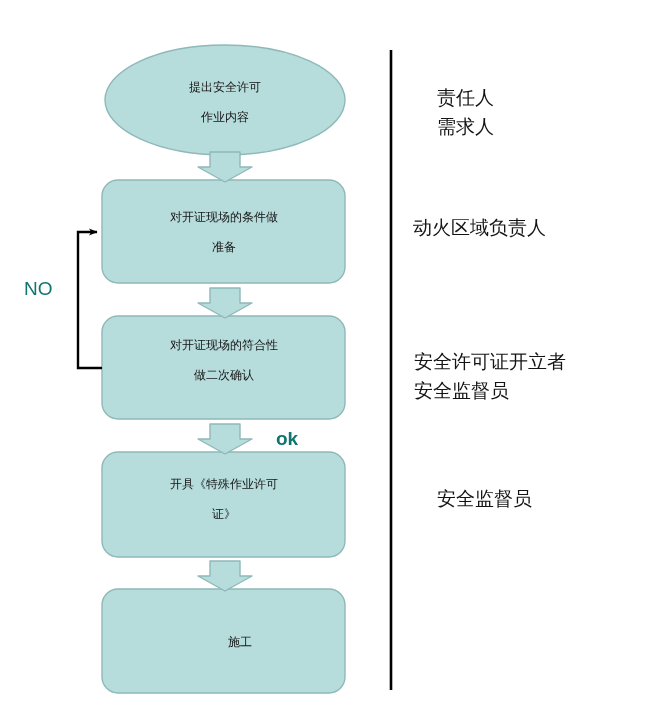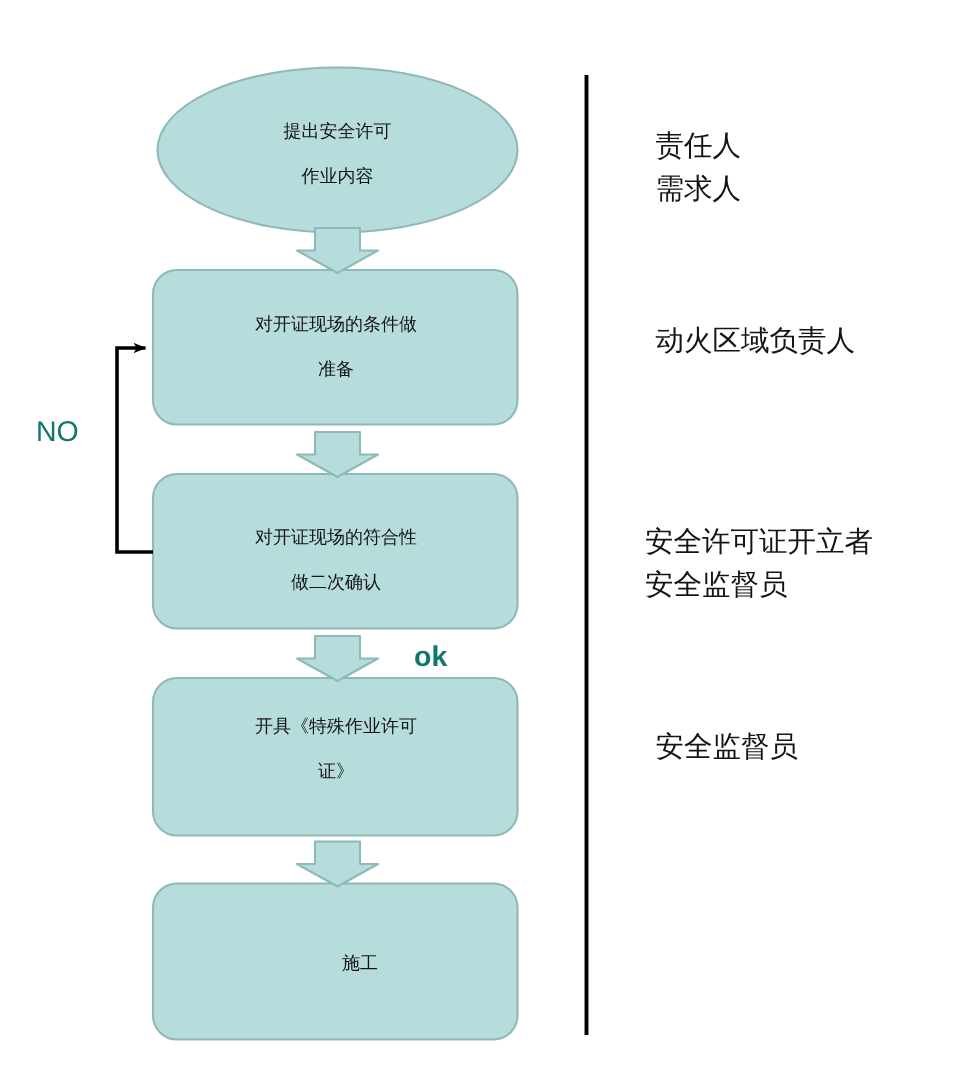--- a/index.html
+++ b/index.html
@@ -50,28 +50,28 @@
 
   .edge-label {
     position: absolute;
     color: #0f766e;
     font-family: "Liberation Sans", "DejaVu Sans", sans-serif;
     font-size: 19px;
     line-height: 22px;
   }
 
   #start-node-text  { left: 106px; top: 50px;  width: 238px; height: 104px; }
-  #prep-node-text   { left: 103px; top: 181px; width: 242px; height: 102px; font-family: Liberation Mono, monospace; }
-  #confirm-node-text{ left: 103px; top: 322px; width: 242px; height: 102px; }
+  #prep-node-text   { left: 103px; top: 181px; width: 242px; height: 102px; }
+  #confirm-node-text{ left: 103px; top: 309px; width: 242px; height: 102px; }
   #issue-node-text  { left: 103px; top: 453px; width: 242px; height: 92px; }
   #work-node-text   { left: 103px; top: 590px; width: 274px; height: 103px; }
 
   #role-1 { left: 437px; top: 56px; margin-top: 27px;  }
-  #role-2 { left: 437px; top: 213px; }
-  #role-3 { left: 430px; top: 347px; }
+  #role-2 { left: 413px; top: 213px; }
+  #role-3 { left: 414px; top: 347px; }
   #role-4 { left: 437px; top: 484px; }
 
   #label-no { left: 24px;  top: 278px; font-weight: 400; }
   #label-ok { left: 276px; top: 428px; font-weight: 700; }
 </style>
 </head>
 <body>
 
 <svg id="flow-canvas" viewBox="0 0 652 711" xmlns="http://www.w3.org/2000/svg">
 

